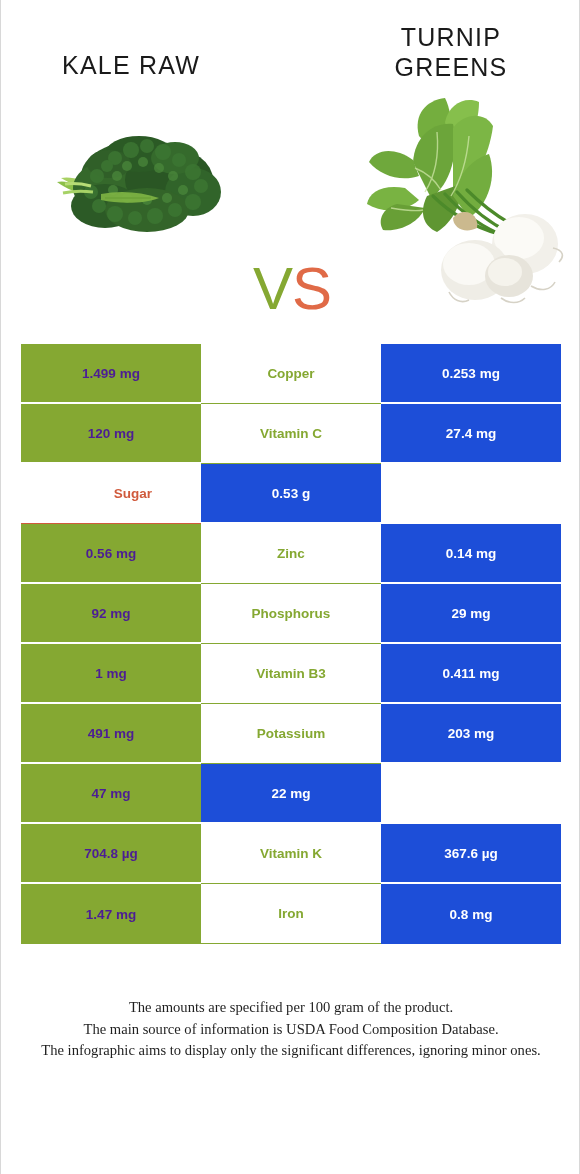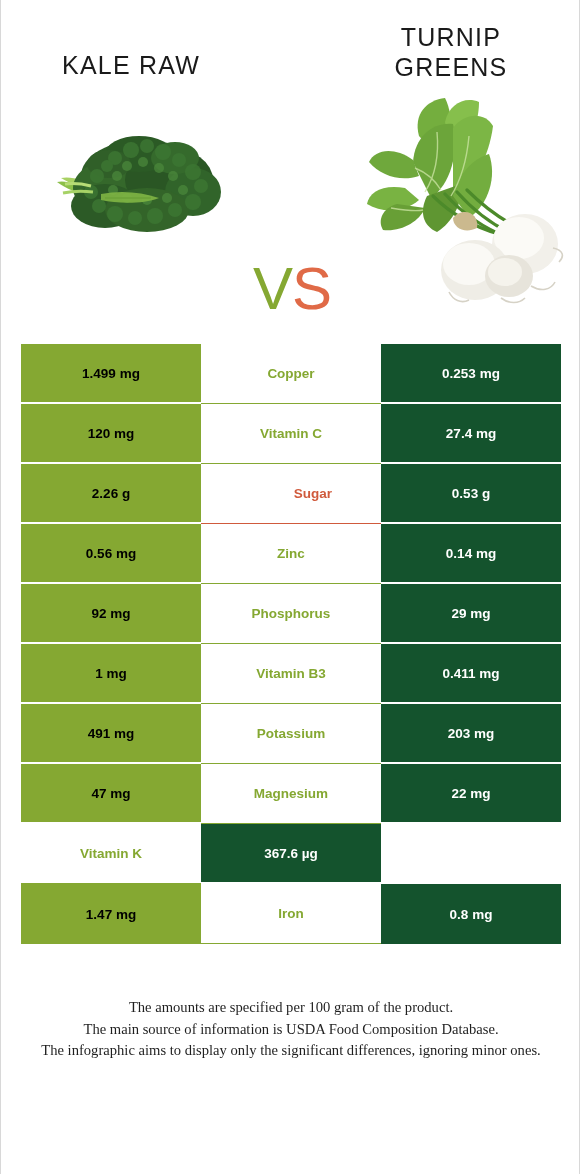--- a/index.html
+++ b/index.html
@@ -102,30 +102,30 @@
     display: flex;
     align-items: center;
     justify-content: center;
     font-size: 13.5px;
     font-weight: 600;
     box-sizing: border-box;
   }
   .cell-left {
     width: 180px;
     background: #85A832;
-    color: #000000;
+    color: #4c1d95;
     border-bottom: 2px solid #ffffff;
   }
   .cell-mid {
     width: 180px;
     background: #ffffff;
   }
   .cell-right {
     width: 180px;
-    background: #14532d;
+    background: #1d4ed8;
     color: #ffffff;
     border-bottom: 2px solid #ffffff;
   }
   .cell-mid.win-left  { color: #85A832; border-bottom: 1px solid #85A832; }
   .cell-mid.win-right { color: #D05A3C; border-bottom: 1px solid #D05A3C; padding-left: 44px; }
   .row:last-child .cell-left,
   .row:last-child .cell-right { border-bottom: none; }
 
   
   .footer {
@@ -251,21 +251,20 @@
         <div class="cell cell-left">1.499 mg</div>
         <div class="cell cell-mid win-left">Copper</div>
         <div class="cell cell-right">0.253 mg</div>
       </div>
       <div class="row">
         <div class="cell cell-left">120 mg</div>
         <div class="cell cell-mid win-left">Vitamin C</div>
         <div class="cell cell-right">27.4 mg</div>
       </div>
       <div class="row">
-        <div class="cell cell-left">2.26 g</div>
         <div class="cell cell-mid win-right">Sugar</div>
         <div class="cell cell-right">0.53 g</div>
       </div>
       <div class="row">
         <div class="cell cell-left">0.56 mg</div>
         <div class="cell cell-mid win-left">Zinc</div>
         <div class="cell cell-right">0.14 mg</div>
       </div>
       <div class="row">
         <div class="cell cell-left">92 mg</div>
@@ -277,24 +276,24 @@
         <div class="cell cell-mid win-left">Vitamin B3</div>
         <div class="cell cell-right">0.411 mg</div>
       </div>
       <div class="row">
         <div class="cell cell-left">491 mg</div>
         <div class="cell cell-mid win-left">Potassium</div>
         <div class="cell cell-right">203 mg</div>
       </div>
       <div class="row">
         <div class="cell cell-left">47 mg</div>
-        <div class="cell cell-mid win-left">Magnesium</div>
         <div class="cell cell-right">22 mg</div>
       </div>
       <div class="row">
+        <div class="cell cell-left">704.8 µg</div>
         <div class="cell cell-mid win-left">Vitamin K</div>
         <div class="cell cell-right">367.6 µg</div>
       </div>
       <div class="row">
         <div class="cell cell-left">1.47 mg</div>
         <div class="cell cell-mid win-left">Iron</div>
         <div class="cell cell-right">0.8 mg</div>
       </div>
     </div>
 

